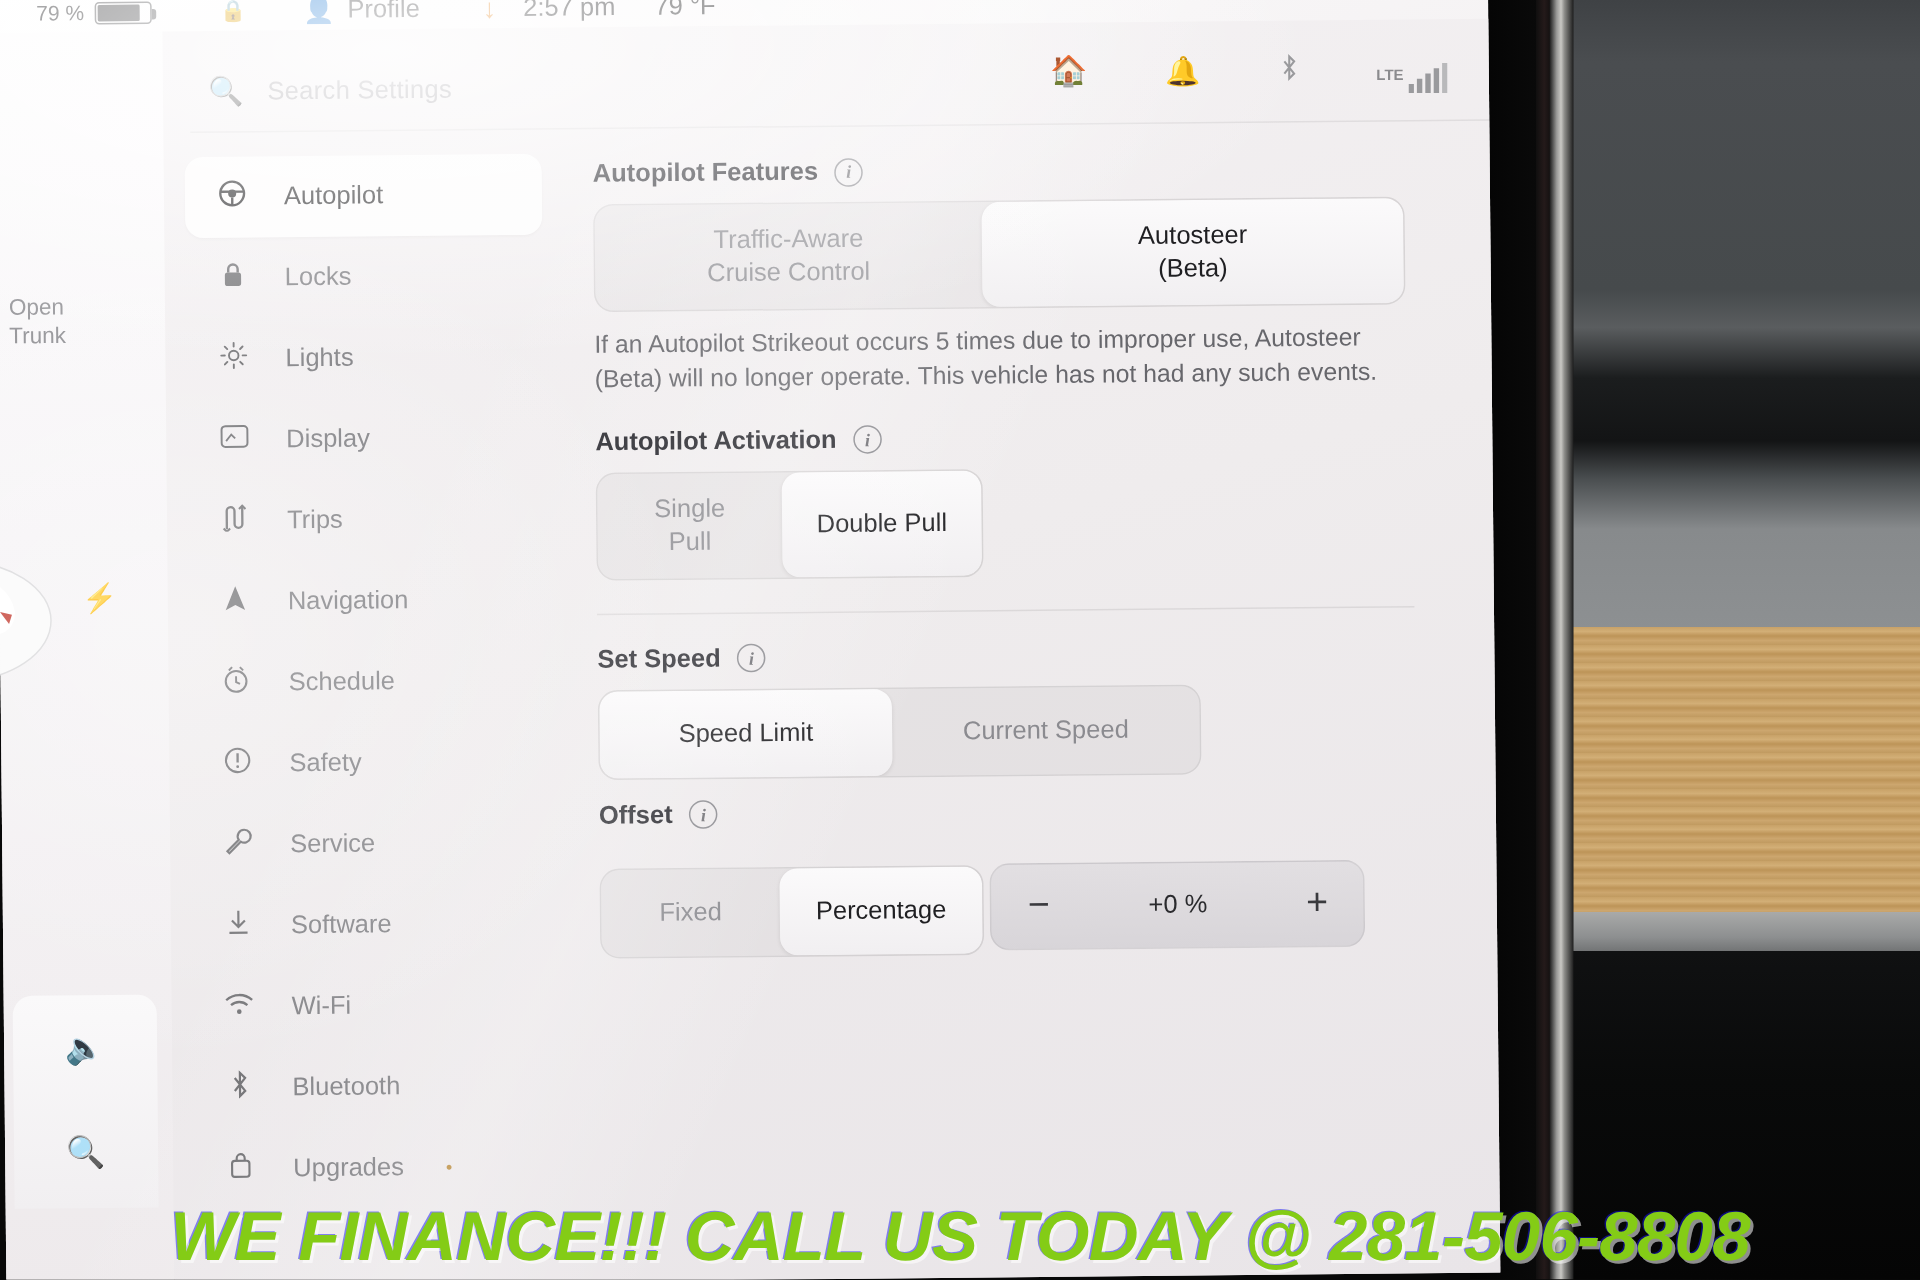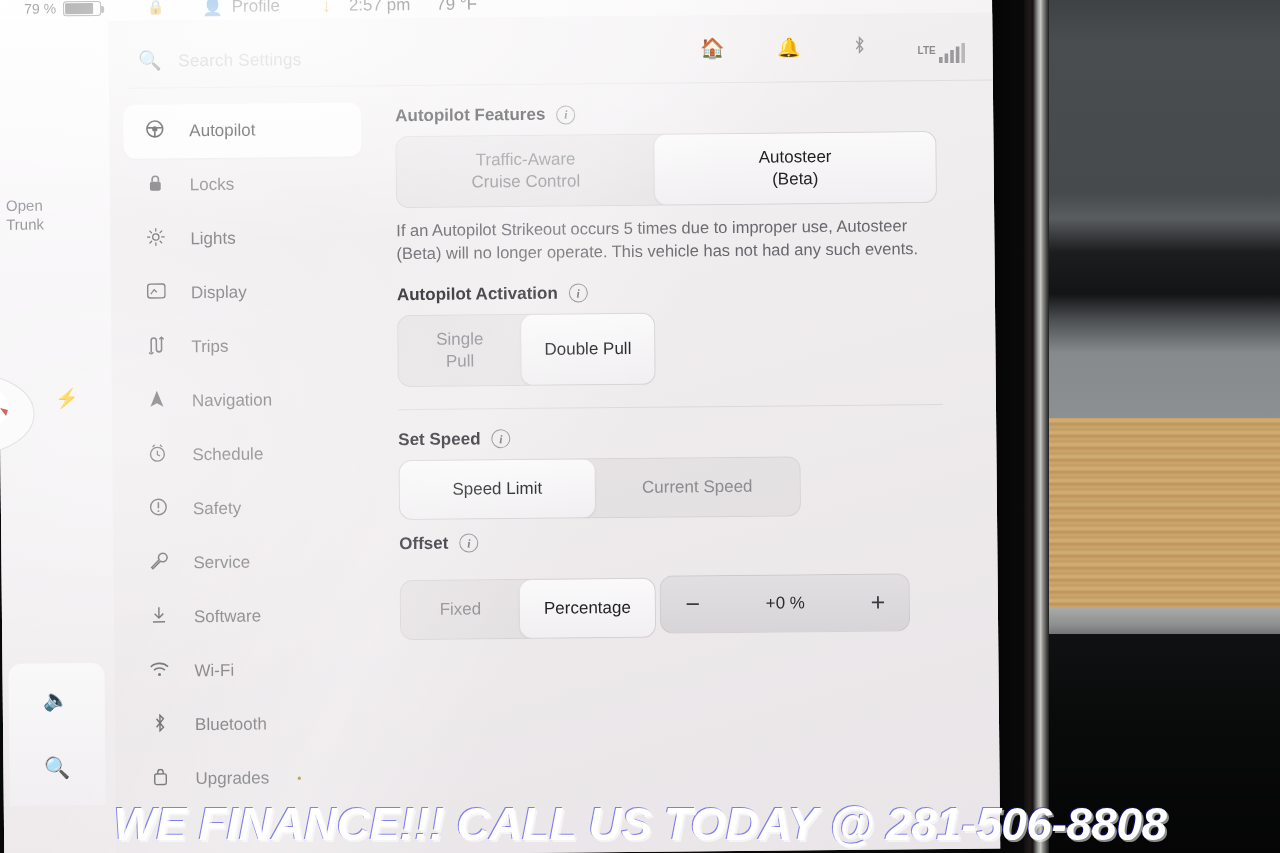--- a/index.html
+++ b/index.html
@@ -170,21 +170,21 @@
   .step-sym { font-size:25px; color:#3a3a3e; line-height:1; }
   .step-val { font-size:17px; color:#2b2b2e; }
 
   
   .watermark {
     position:absolute; left:0; bottom:2px; width:1280px;
     text-align:center;
     font-family:"Liberation Sans", sans-serif;
     font-weight:bold; font-style:italic;
     font-size:46px; letter-spacing:-0.5px;
-    color:#ffffff;
+    color:#84cc16;
     text-shadow: 2px 2px 0 rgba(255,255,255,0.55), -1px -1px 0 rgba(20,20,240,0.5);
     white-space:nowrap;
   }
 </style>
 </head>
 <body>
 
 <div id="root">
 
   <div class="bg">

